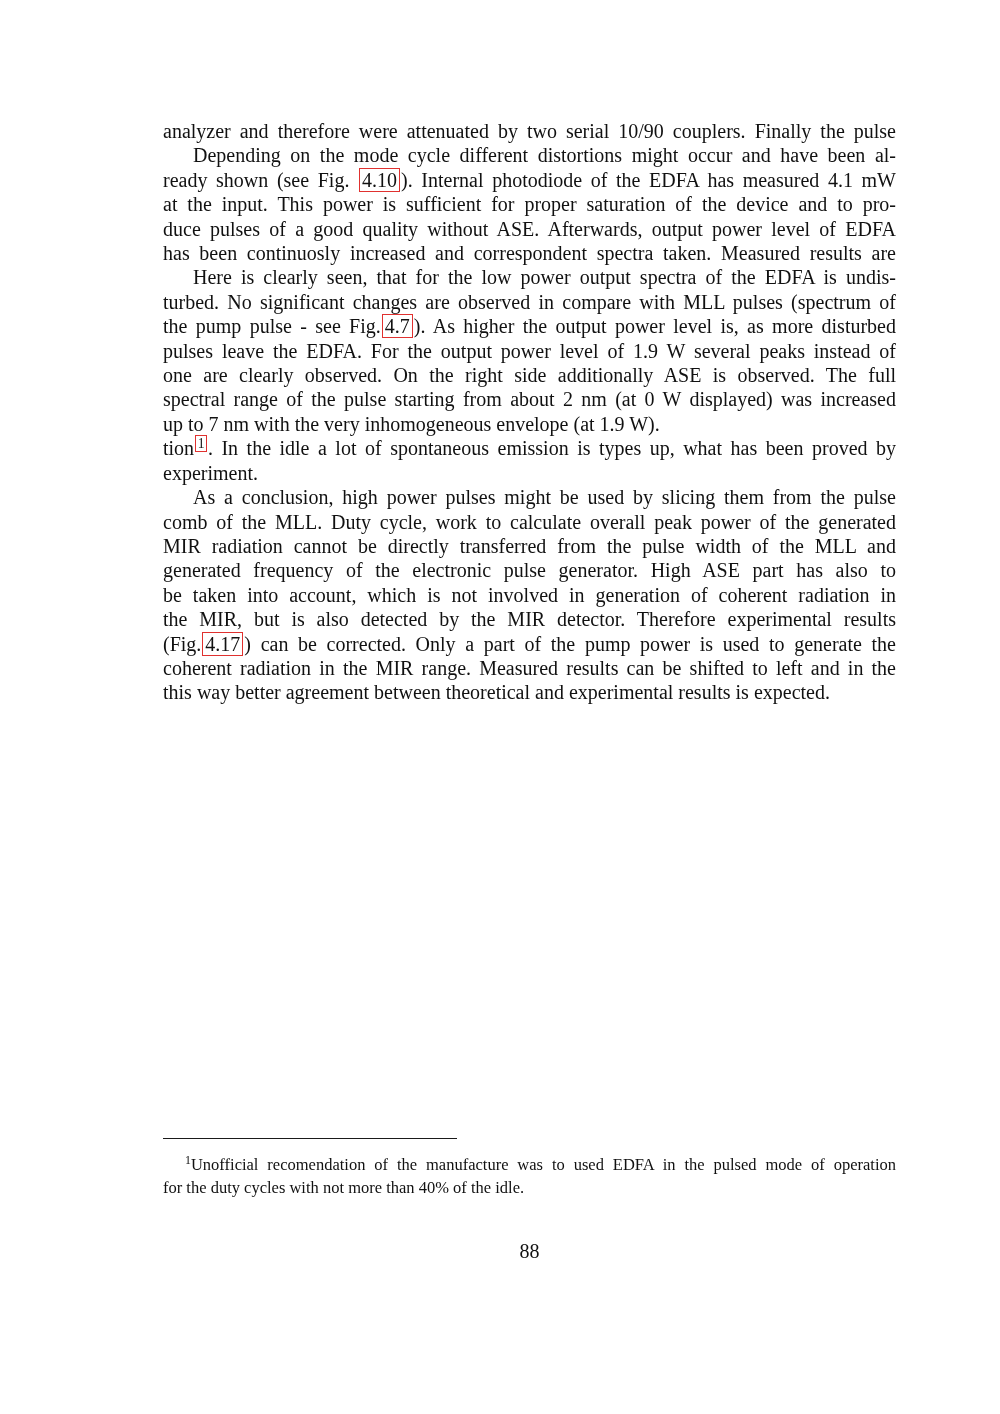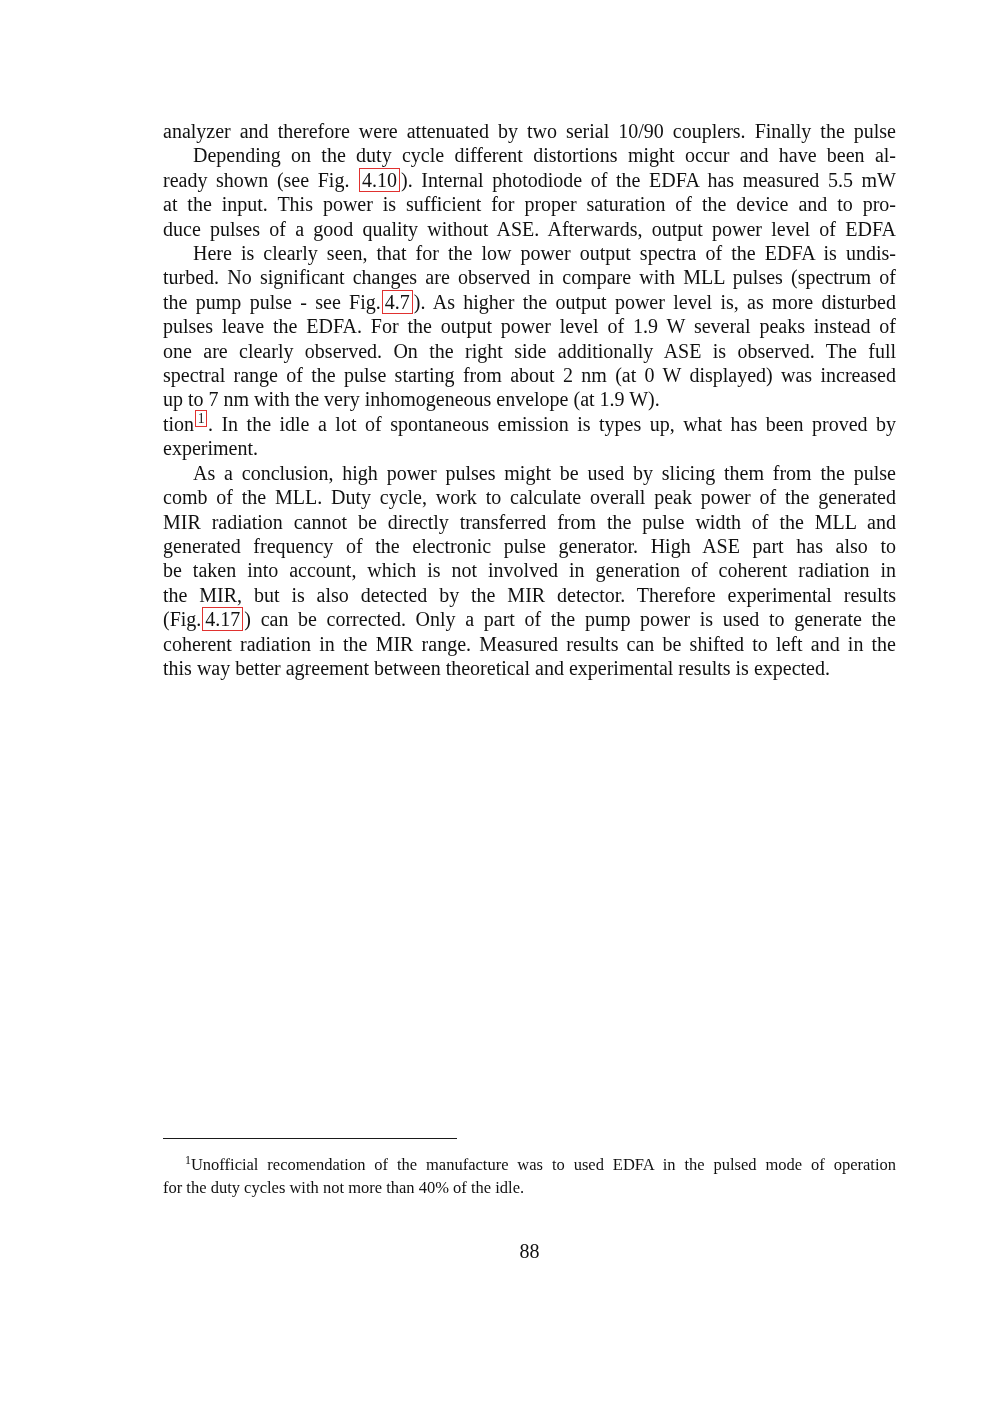--- a/index.html
+++ b/index.html
@@ -82,24 +82,25 @@
 </style>
 </head>
 <body>
 
 <div class="page">
   <div class="text-block">
       <div class="para">
         <div class="line"><span>analyzer and therefore were attenuated by two serial 10/90 couplers. Finally the pulse</span></div>
       </div>
       <div class="para">
-        <div class="line indent"><span>Depending on the duty cycle different distortions might occur and have been al-</span></div>
-        <div class="line"><span>ready shown (see Fig. </span><span class="refbox">4.10</span><span>). Internal photodiode of the EDFA has measured 5.5 mW</span></div>
+        <div class="line indent"><span>Depending on the mode cycle different distortions might occur and have been al-</span></div>
+        <div class="line"><span>ready shown (see Fig. </span><span class="refbox">4.10</span><span>). Internal photodiode of the EDFA has measured 4.1 mW</span></div>
         <div class="line"><span>at the input. This power is sufficient for proper saturation of the device and to pro-</span></div>
         <div class="line"><span>duce pulses of a good quality without ASE. Afterwards, output power level of EDFA</span></div>
+        <div class="line"><span>has been continuosly increased and correspondent spectra taken. Measured results are</span></div>
       </div>
       <div class="para">
         <div class="line indent"><span>Here is clearly seen, that for the low power output spectra of the EDFA is undis-</span></div>
         <div class="line"><span>turbed. No significant changes are observed in compare with MLL pulses (spectrum of</span></div>
         <div class="line"><span>the pump pulse - see Fig.</span><span class="refbox">4.7</span><span>). As higher the output power level is, as more disturbed</span></div>
         <div class="line"><span>pulses leave the EDFA. For the output power level of 1.9 W several peaks instead of</span></div>
         <div class="line"><span>one are clearly observed. On the right side additionally ASE is observed. The full</span></div>
         <div class="line"><span>spectral range of the pulse starting from about 2 nm (at 0 W displayed) was increased</span></div>
         <div class="line last"><span>up to 7 nm with the very inhomogeneous envelope (at 1.9 W).</span></div>
       </div>

